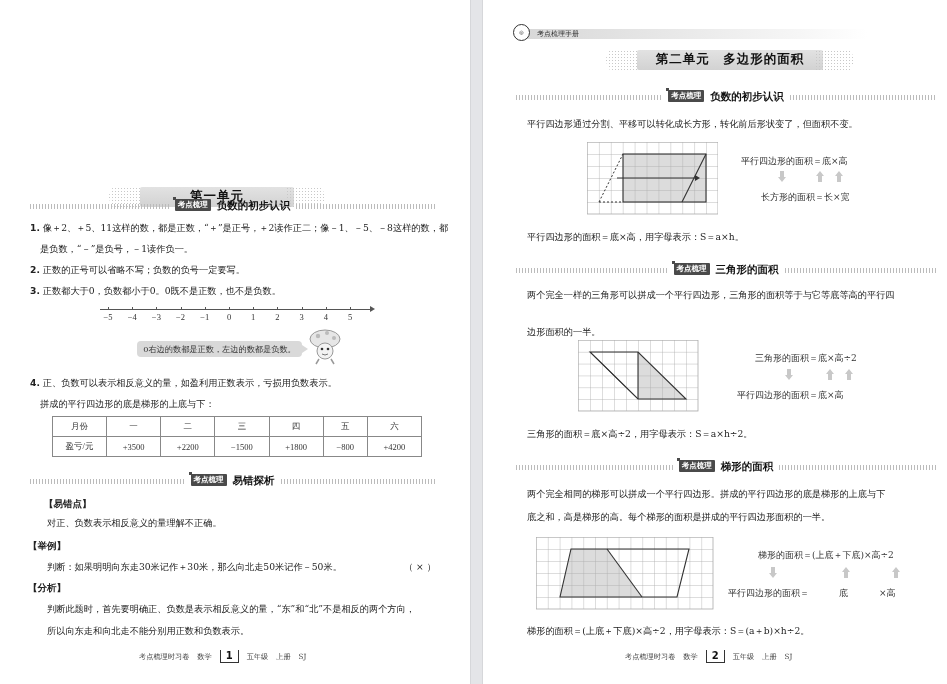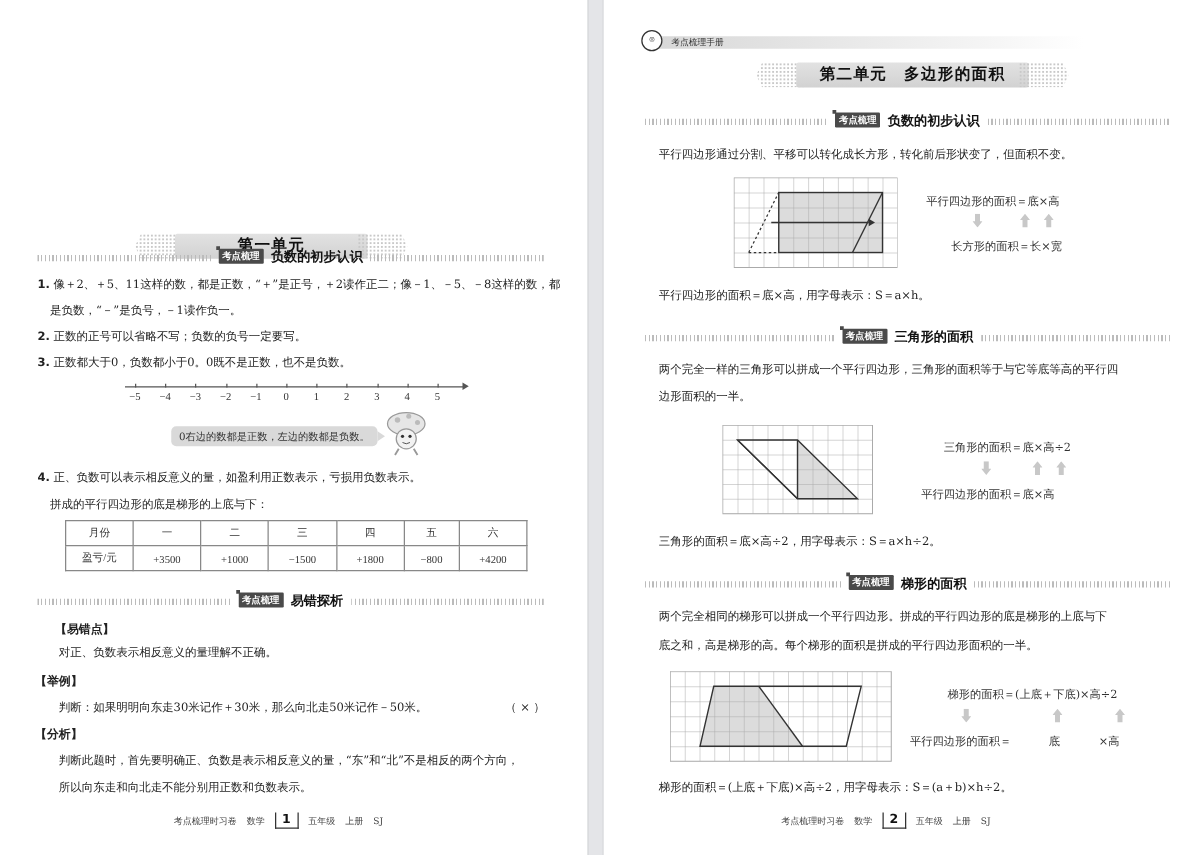--- a/index.html
+++ b/index.html
@@ -140,21 +140,21 @@
       <td>一</td>
       <td>二</td>
       <td>三</td>
       <td>四</td>
       <td>五</td>
       <td>六</td>
     </tr>
     <tr>
       <td>盈亏/元</td>
       <td>+3500</td>
-      <td>+1000</td>
+      <td>+2200</td>
       <td>−1500</td>
       <td>+1800</td>
       <td>−800</td>
       <td>+4200</td>
     </tr>
   </tbody>
     </table>
 
   <div class="sec-head" style="left:30px; top:474px; width:405px;">
     <div class="dots"></div>
@@ -246,21 +246,21 @@
 
   <div class="sec-head" style="left:33px; top:263px; width:420px;">
     <div class="dots"></div>
     <div class="mid">
       <span class="badge">考点梳理</span>
       <span class="label">三角形的面积</span>
     </div>
     <div class="dots"></div>
   </div>
   <div class="txt" style="left:44px; top:289px;font-family:Liberation Serif, serif;">两个完全一样的三角形可以拼成一个平行四边形，三角形的面积等于与它等底等高的平行四</div>
-  <div class="txt" style="left:44px; top:311px;">边形面积的一半。</div>
+  <div class="txt" style="left:44px; top:325px;">边形面积的一半。</div>
 
   <svg class="grid-fig" style="left:95px; top:340px;" width="121" height="72" viewBox="0 0 121 72">
     <defs>
         <pattern id="g2" width="12" height="11.8" patternUnits="userSpaceOnUse">
           <path d="M12 0 L0 0 0 11.8" fill="none" stroke="#aaa" stroke-width="0.8"></path>
         </pattern>
       </defs>
     <path d="M60 12 L60 59 L108 59 Z" fill="#dcdcdc"></path>
     <rect x="0" y="0" width="120" height="71" fill="url(#g2)" stroke="#aaa" stroke-width="0.8"></rect>
     <path d="M12 12 L60 12 L108 59 L60 59 Z" fill="none" stroke="#333" stroke-width="1.1"></path>

